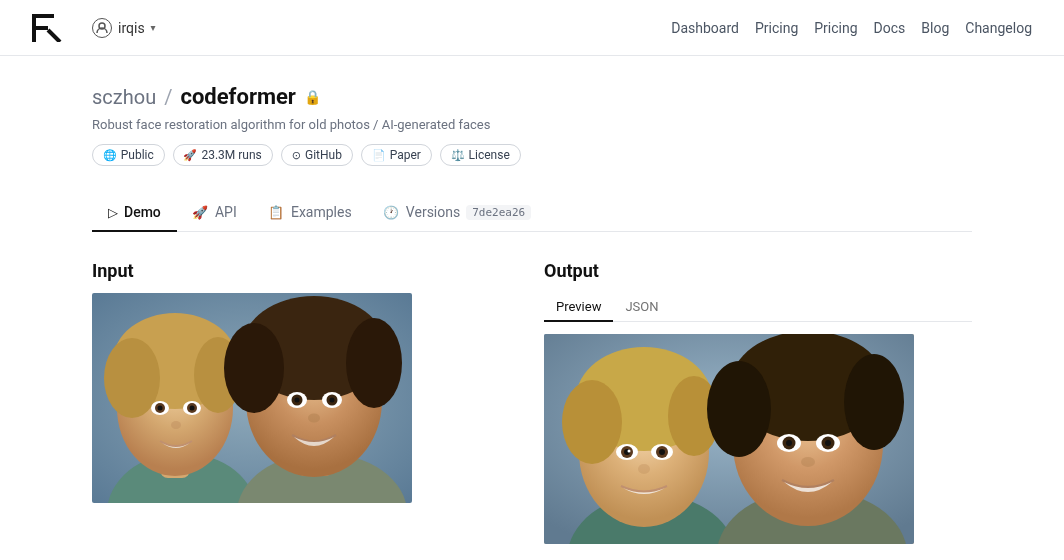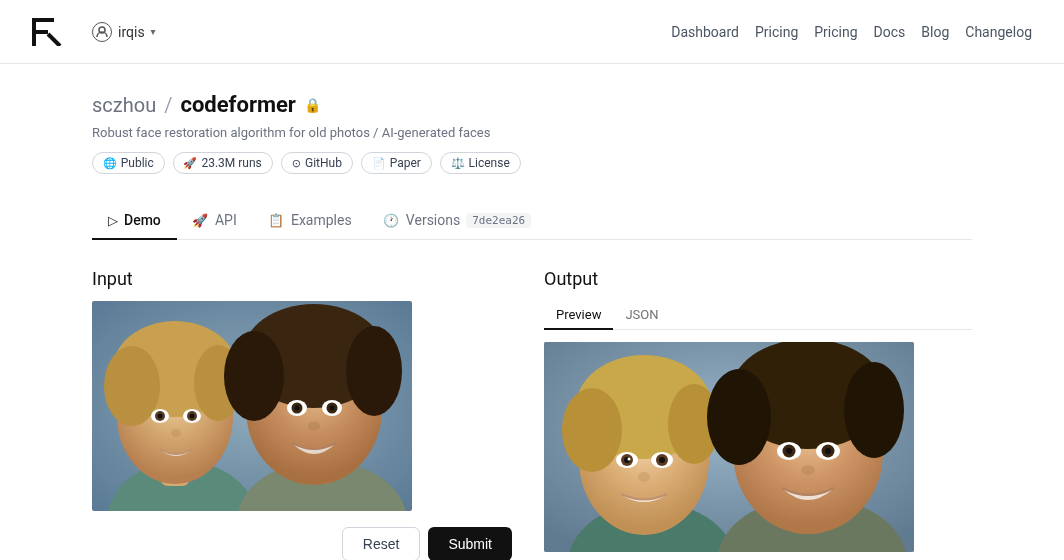--- a/index.html
+++ b/index.html
@@ -3,21 +3,21 @@
   <meta charset="utf-8">
   <style>
     * { margin: 0; padding: 0; box-sizing: border-box; }
     body { font-family: -apple-system, BlinkMacSystemFont, 'Segoe UI', Roboto, sans-serif; background: #fff; color: #333; width: 1064px; height: 560px; overflow: hidden; }
 
     
     .header {
       display: flex;
       align-items: center;
       padding: 8px 32px;
-      height: 64px;
+      height: 56px;
       border-bottom: 1px solid #e5e7eb;
     }
     .logo {
       display: flex;
       align-items: center;
       margin-right: 20px;
     }
     .logo svg { width: 32px; height: 28px; }
     .user-section {
       display: flex;
@@ -130,21 +130,21 @@
     }
 
     .input-section {
       flex: 0 0 420px;
     }
     .output-section {
       flex: 1;
     }
     .section-title {
       font-size: 18px;
-      font-weight: 400;
+      font-weight: 700;
       color: #111;
       margin-bottom: 12px;
     }
 
     
     .image-box {
       width: 320px;
       height: 210px;
       overflow: hidden;
       border-radius: 2px;
@@ -360,24 +360,20 @@
           <ellipse cx="222" cy="125" rx="6" ry="4.5" fill="#b08050" opacity="0.5"></ellipse>
 
           <path d="M68 148 Q84 158 100 148" stroke="#c09070" stroke-width="2" fill="none"></path>
 
           <path d="M200 142 Q222 155 244 142" stroke="#b08060" stroke-width="2.5" fill="none"></path>
 
           <path d="M70 150 Q84 158 98 150 Q84 160 70 150" fill="#f0ece8" opacity="0.8"></path>
 
           <path d="M202 144 Q222 154 242 144 Q222 162 202 144" fill="#f0ece8" opacity="0.8"></path>
         </svg>
-      </div>
-      <div class="button-row">
-        <button class="btn-reset">Reset</button>
-        <button class="btn-submit">Submit</button>
       </div>
     </div>
 
     <div class="output-section">
       <div class="section-title">Output</div>
       <div class="output-tabs">
         <div class="output-tab active">Preview</div>
         <div class="output-tab">JSON</div>
       </div>
       <div class="output-image">

